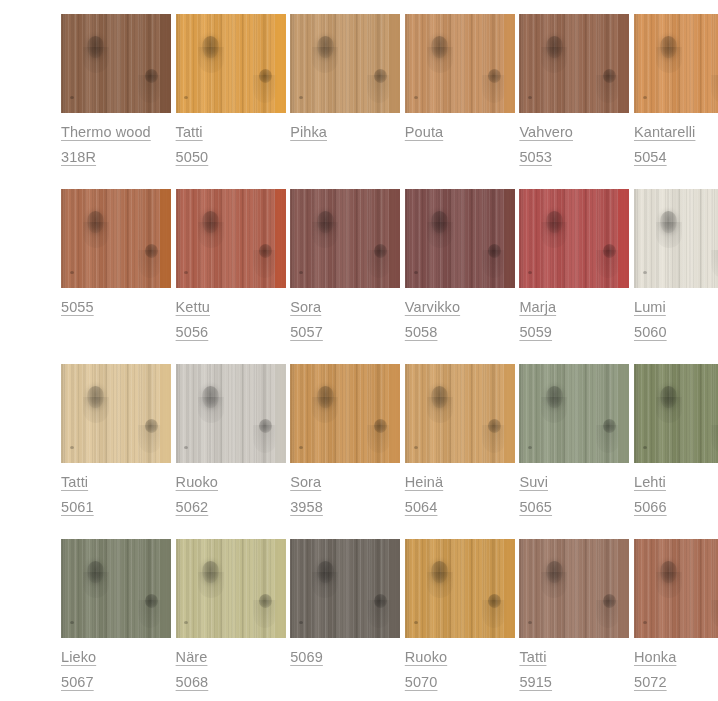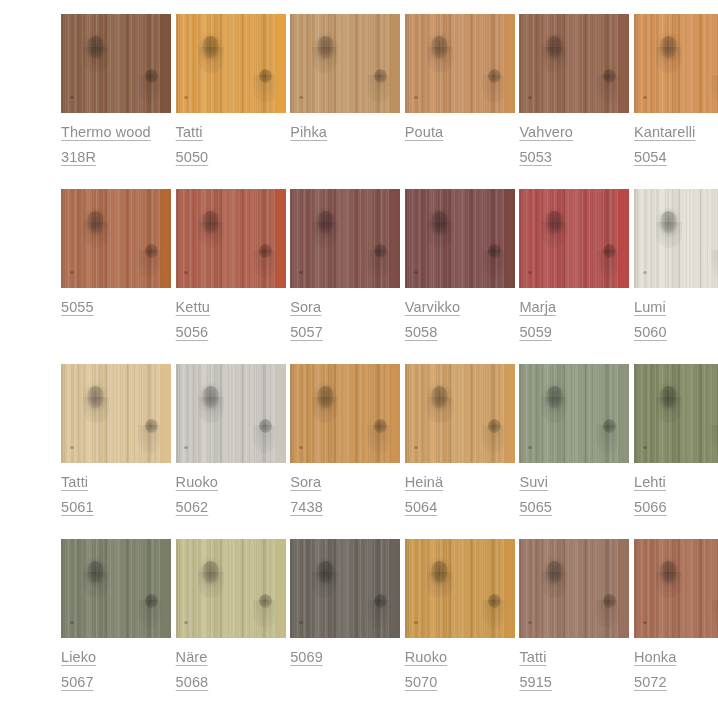--- a/index.html
+++ b/index.html
@@ -409,21 +409,21 @@
         <div class="grain-lines"></div>
         <div class="knot knot-big-flare"></div>
         <div class="knot knot-big"></div>
         <div class="knot knot-small-flare"></div>
         <div class="knot knot-small"></div>
         <div class="knot knot-dot"></div>
         <div class="grain-edge" style="background: rgb(203, 146, 81); opacity: 0.85;"></div>
       </div>
       <div class="swatch-labels">
         <span class="label-row"><a class="swatch-name">Sora</a></span>
-        <span class="label-row"><a class="swatch-code">7438</a></span>
+        <span class="label-row"><a class="swatch-code">3958</a></span>
       </div>
     </div>
     <div class="swatch-cell">
       <div class="swatch-chip" style="background: rgb(210, 162, 103);">
         <div class="grain-bands"></div>
         <div class="grain-lines"></div>
         <div class="knot knot-big-flare"></div>
         <div class="knot knot-big"></div>
         <div class="knot knot-small-flare"></div>
         <div class="knot knot-small"></div>

